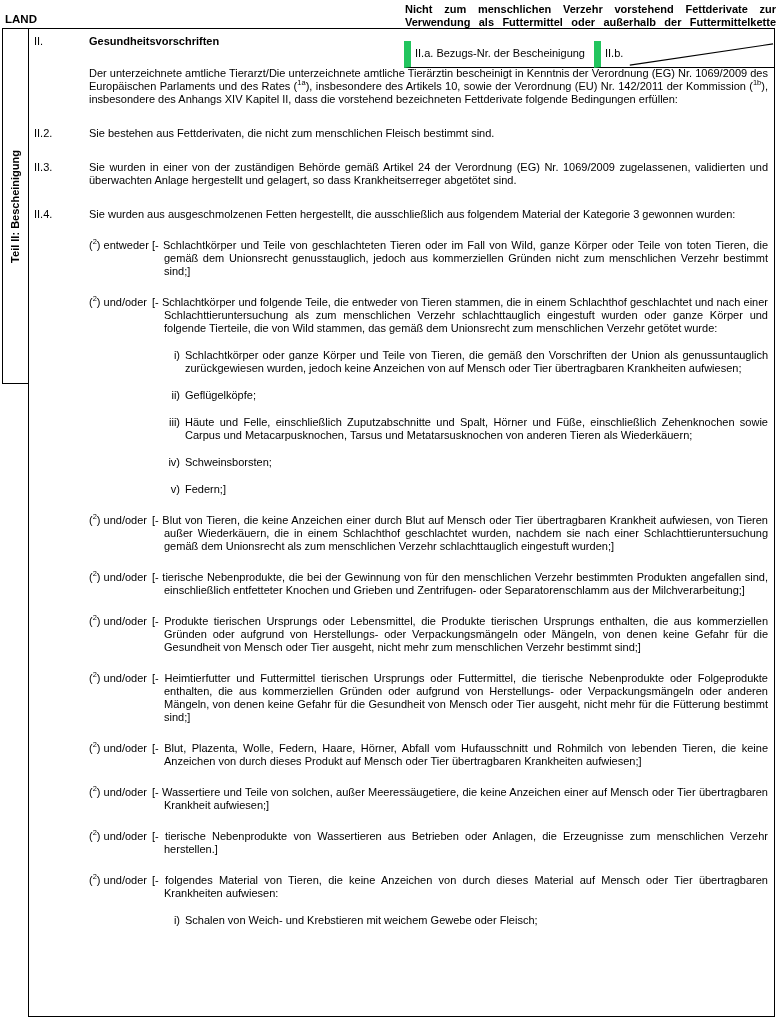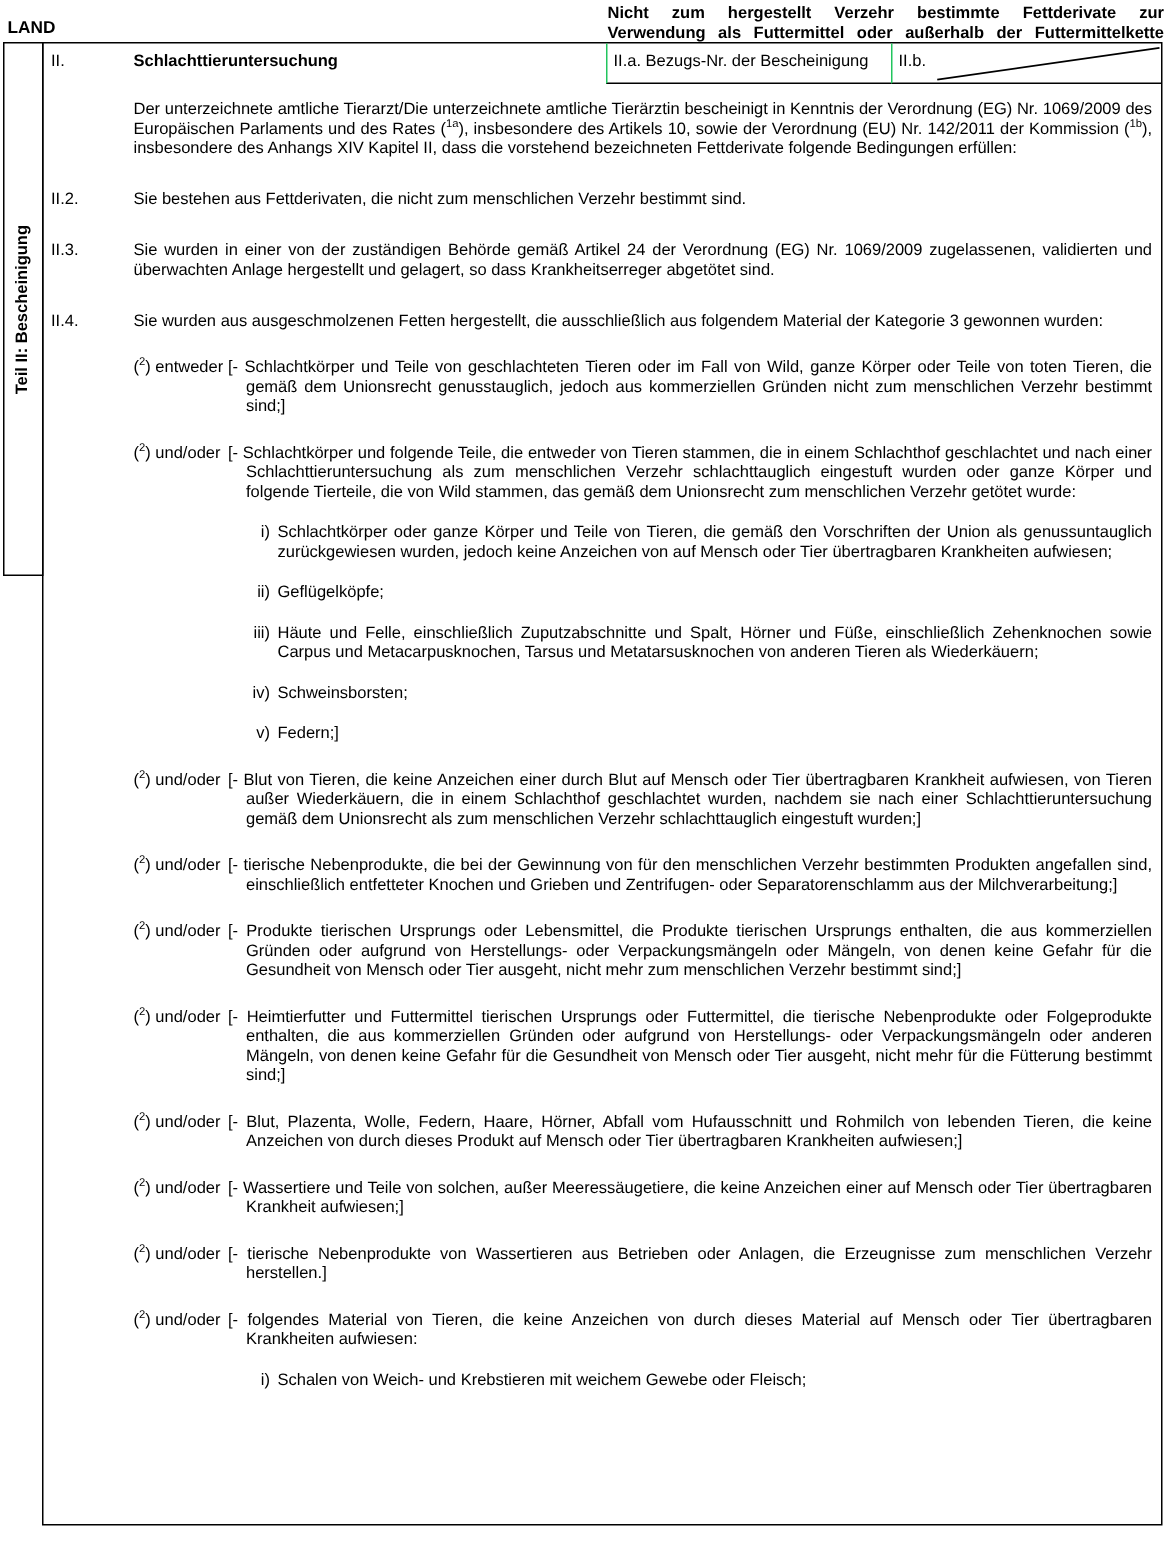--- a/index.html
+++ b/index.html
@@ -7,21 +7,21 @@
         font-family:"Liberation Sans",sans-serif;font-size:11px;line-height:13px;overflow:hidden;}
   .land{position:absolute;left:5px;top:13px;font-weight:bold;font-size:11.5px;text-align:right;}
   .doc-title{position:absolute;left:405px;top:3px;width:371px;font-weight:bold;font-size:11px;line-height:13px;}
   .doc-title .tline{text-align:justify;text-align-last:justify;}
   .part-box{position:absolute;left:2px;top:28px;width:25px;height:354px;border:1px solid #000;
             display:flex;align-items:center;justify-content:center;}
   .part-box .vtext{writing-mode:vertical-rl;transform:rotate(180deg);font-weight:bold;font-size:11px;white-space:nowrap;}
   .main-box{position:absolute;left:28px;top:28px;width:745px;height:987px;border:1px solid #000;}
   .hnum{position:absolute;left:5px;top:6px;}
   .htitle{position:absolute;left:60px;top:6px;font-weight:bold;}
-  .cell{position:absolute;top:0;height:27px;border-left:1px solid #22c55e;border-bottom:1px solid #000;box-sizing:border-box;}
+  .cell{position:absolute;top:12px;height:27px;border-left:7px solid #22c55e;border-bottom:1px solid #000;box-sizing:border-box;}
   .cell-iia{left:375px;width:190px;padding:6px 0 0 4px;}
   .cell-iib{left:565px;width:180px;padding:6px 0 0 4px;}
   .cell-iib svg{position:absolute;left:0;top:0;width:100%;height:100%;}
   .content{position:absolute;left:5px;top:38px;width:734px;}
   .item{display:flex;margin-bottom:21px;}
   .inum{flex:none;width:55px;}
   .ibody{flex:1;min-width:0;}
   .ptext{text-align:justify;}
   sup{font-size:7.5px;line-height:0;vertical-align:super;}
   .clause{display:flex;margin-top:18px;}
@@ -34,31 +34,31 @@
   .rtext{flex:1;min-width:0;text-align:justify;}
 </style>
 </head>
 <body>
 
 <div class="page">
 
   <div class="land">LAND</div>
 
   <div class="doc-title">
-    <div class="tline">Nicht zum hergestellt Verzehr bestimmte Fettderivate zur</div>
+    <div class="tline">Nicht zum menschlichen Verzehr vorstehend Fettderivate zur</div>
     <div class="tline">Verwendung als Futtermittel oder außerhalb der Futtermittelkette</div>
   </div>
 
   <div class="part-box">
     <span class="vtext">Teil II: Bescheinigung</span>
   </div>
 
   <div class="main-box">
     <span class="hnum">II.</span>
-    <span class="htitle">Schlachttieruntersuchung</span>
+    <span class="htitle">Gesundheitsvorschriften</span>
 
     <div class="cell cell-iia">
       <span>II.a. Bezugs-Nr. der Bescheinigung</span>
     </div>
 
     <div class="cell cell-iib">
       <span>II.b.</span>
       <svg viewBox="0 0 180 27" preserveAspectRatio="none">
         <line x1="30" y1="25" x2="179" y2="3" stroke="#000" stroke-width="1.2"></line>
       </svg>
@@ -69,21 +69,21 @@
     <div class="inum"></div>
     <div class="ibody">
             <div class="ptext">Der unterzeichnete amtliche Tierarzt/Die unterzeichnete amtliche Tierärztin bescheinigt in Kenntnis der Verordnung (EG) Nr. 1069/2009 des Europäischen Parlaments und des Rates (<sup>1a</sup>), insbesondere des Artikels 10, sowie der Verordnung (EU) Nr. 142/2011 der Kommission (<sup>1b</sup>), insbesondere des Anhangs XIV Kapitel II, dass die vorstehend bezeichneten Fettderivate folgende Bedingungen erfüllen:</div>
           </div>
   </div>
 
 
   <div class="item">
     <div class="inum">II.2.</div>
     <div class="ibody">
-            <div class="ptext">Sie bestehen aus Fettderivaten, die nicht zum menschlichen Verzehr bestimmt sind.</div>
+            <div class="ptext">Sie bestehen aus Fettderivaten, die nicht zum menschlichen Fleisch bestimmt sind.</div>
           </div>
   </div>
 
   <div class="item">
     <div class="inum">II.3.</div>
     <div class="ibody">
             <div class="ptext">Sie wurden in einer von der zuständigen Behörde gemäß Artikel 24 der Verordnung (EG) Nr. 1069/2009 zugelassenen, validierten und überwachten Anlage hergestellt und gelagert, so dass Krankheitserreger abgetötet sind.</div>
           </div>
   </div>
 

